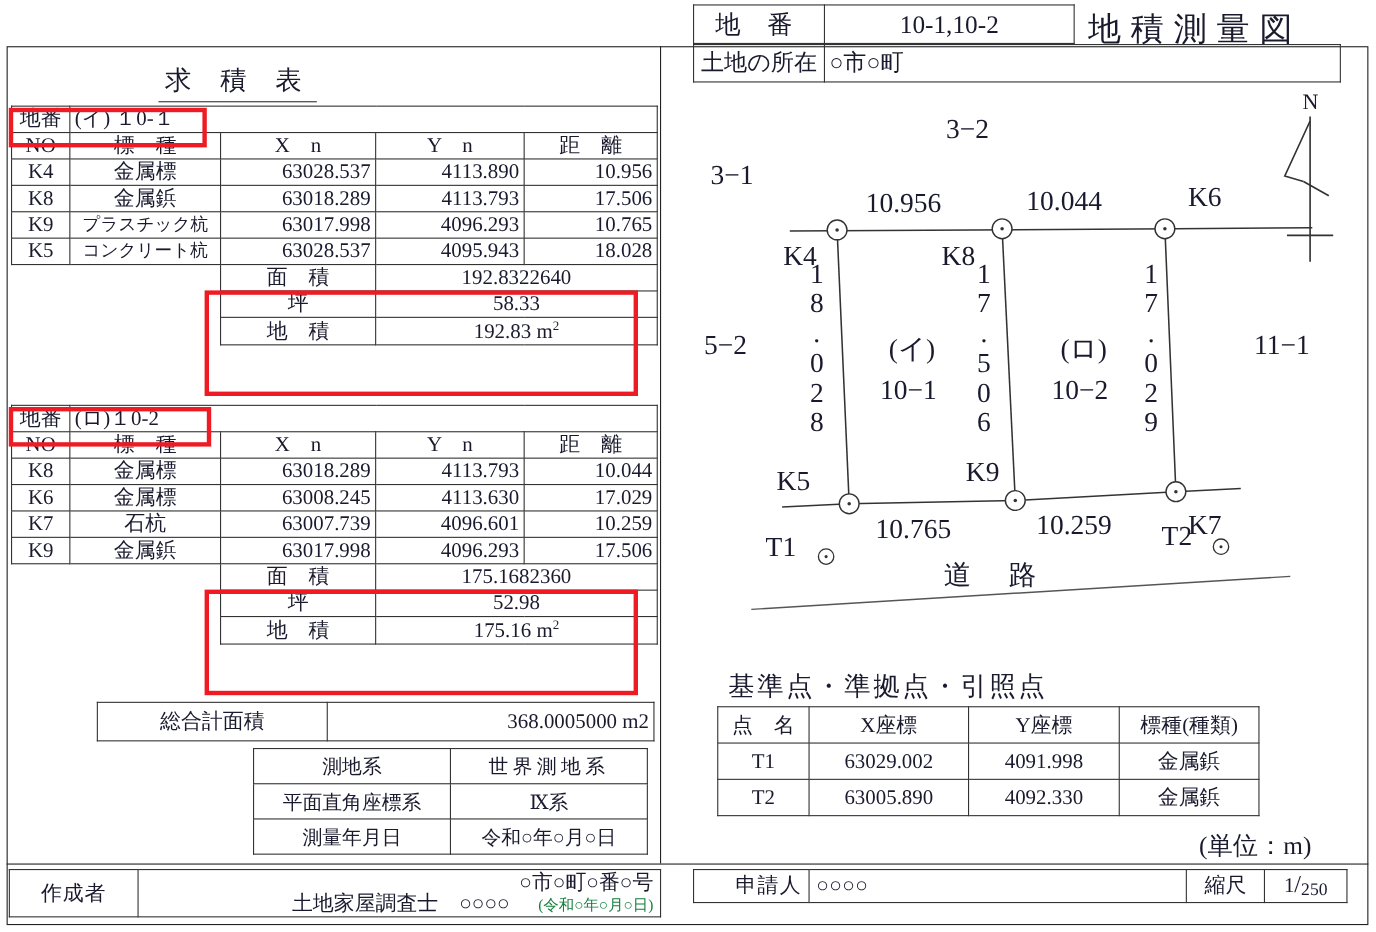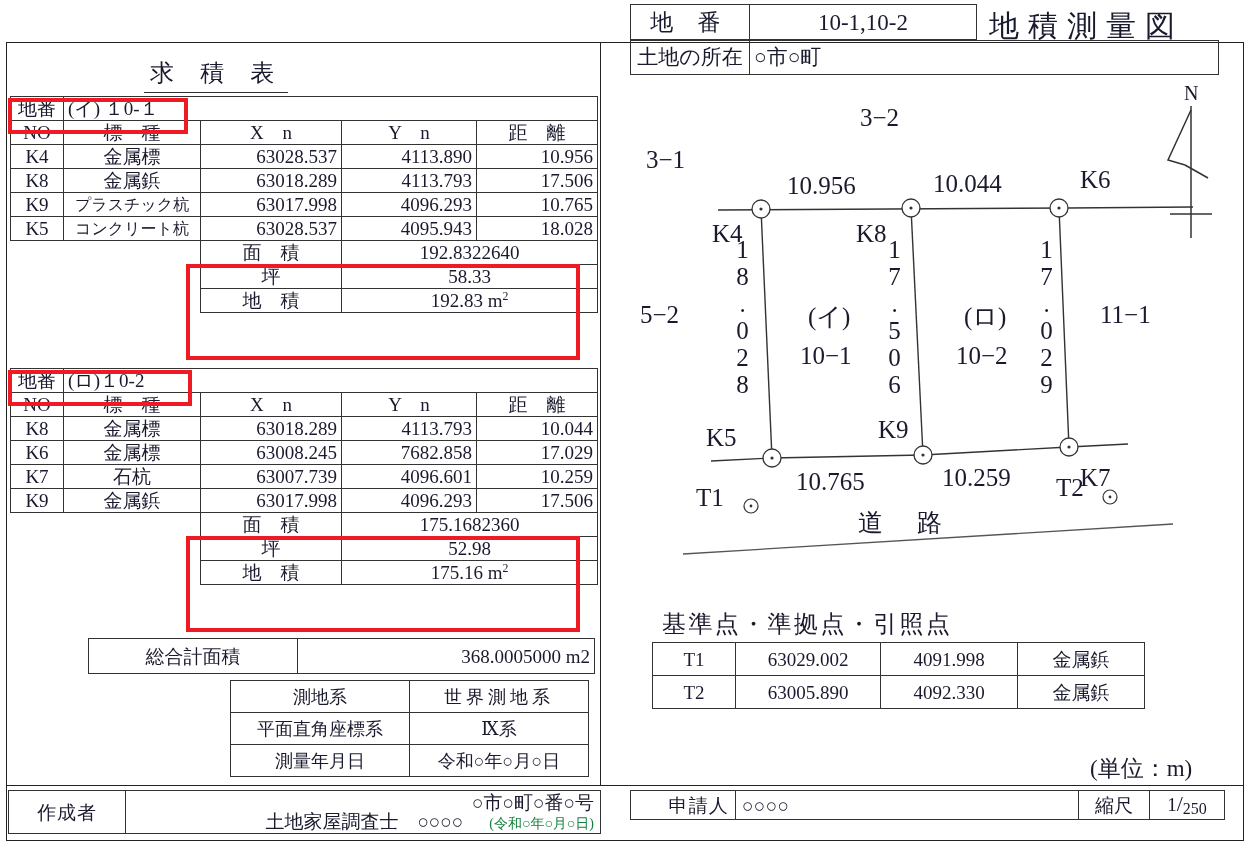--- a/index.html
+++ b/index.html
@@ -200,21 +200,21 @@
     <td class="ctr">K8</td>
     <td class="ctr">金属標</td>
     <td class="rgt">63018.289</td>
     <td class="rgt">4113.793</td>
     <td class="rgt">10.044</td>
   </tr>
   <tr>
     <td class="ctr">K6</td>
     <td class="ctr">金属標</td>
     <td class="rgt">63008.245</td>
-    <td class="rgt">7682.858</td>
+    <td class="rgt">4113.630</td>
     <td class="rgt">17.029</td>
   </tr>
   <tr>
     <td class="ctr">K7</td>
     <td class="ctr">石杭</td>
     <td class="rgt">63007.739</td>
     <td class="rgt">4096.601</td>
     <td class="rgt">10.259</td>
   </tr>
   <tr>
@@ -351,21 +351,21 @@
       <line x1="563" y1="20" x2="563" y2="152"></line>
       <polyline points="563,24 540,74 557,79"></polyline>
       <line x1="557" y1="79" x2="580" y2="92"></line>
       <line x1="542" y1="128" x2="584" y2="128"></line>
     </g>
   </svg>
 
   <div class="dlab" style="left:18px;top:60px">3−1</div>
   <div class="dlab" style="left:232px;top:18px">3−2</div>
   <div class="dlab" style="left:12px;top:215px">5−2</div>
-  <div class="dlab" style="left:472px;top:215px">11−1</div>
+  <div class="dlab" style="left:512px;top:215px">11−1</div>
 
   <div class="dlab" style="left:159px;top:86px">10.956</div>
   <div class="dlab" style="left:305px;top:84px">10.044</div>
   <div class="dlab vrt" style="left:100px;top:150px">18.028</div>
   <div class="dlab vrt" style="left:252px;top:150px">17.506</div>
   <div class="dlab vrt" style="left:404px;top:150px">17.029</div>
   <div class="dlab" style="left:168px;top:382px">10.765</div>
   <div class="dlab" style="left:314px;top:378px">10.259</div>
 
   <div class="dlab" style="left:84px;top:134px">K4</div>
@@ -382,20 +382,26 @@
   <div class="dlab" style="left:336px;top:214px">(ロ)</div>
   <div class="dlab" style="left:328px;top:256px">10−2</div>
 
   <div class="dlab" style="left:230px;top:420px;letter-spacing:.18em">道　路</div>
   <div class="dlab" style="left:556px;top:-4px;font-size:20px">N</div>
 </div>
 
 <div class="abs" id="ref-title">基準点・準拠点・引照点</div>
 <table class="grid abs" id="tbl-ref">
   <tbody>
+      <tr>
+    <td class="rf-a">点　名</td>
+    <td class="rf-b">X座標</td>
+    <td class="rf-c">Y座標</td>
+    <td class="rf-d">標種(種類)</td>
+  </tr>
   <tr>
     <td class="rf-a">T1</td>
     <td class="rf-b">63029.002</td>
     <td class="rf-c">4091.998</td>
     <td class="rf-d">金属鋲</td>
   </tr>
   <tr>
     <td class="rf-a">T2</td>
     <td class="rf-b">63005.890</td>
     <td class="rf-c">4092.330</td>

